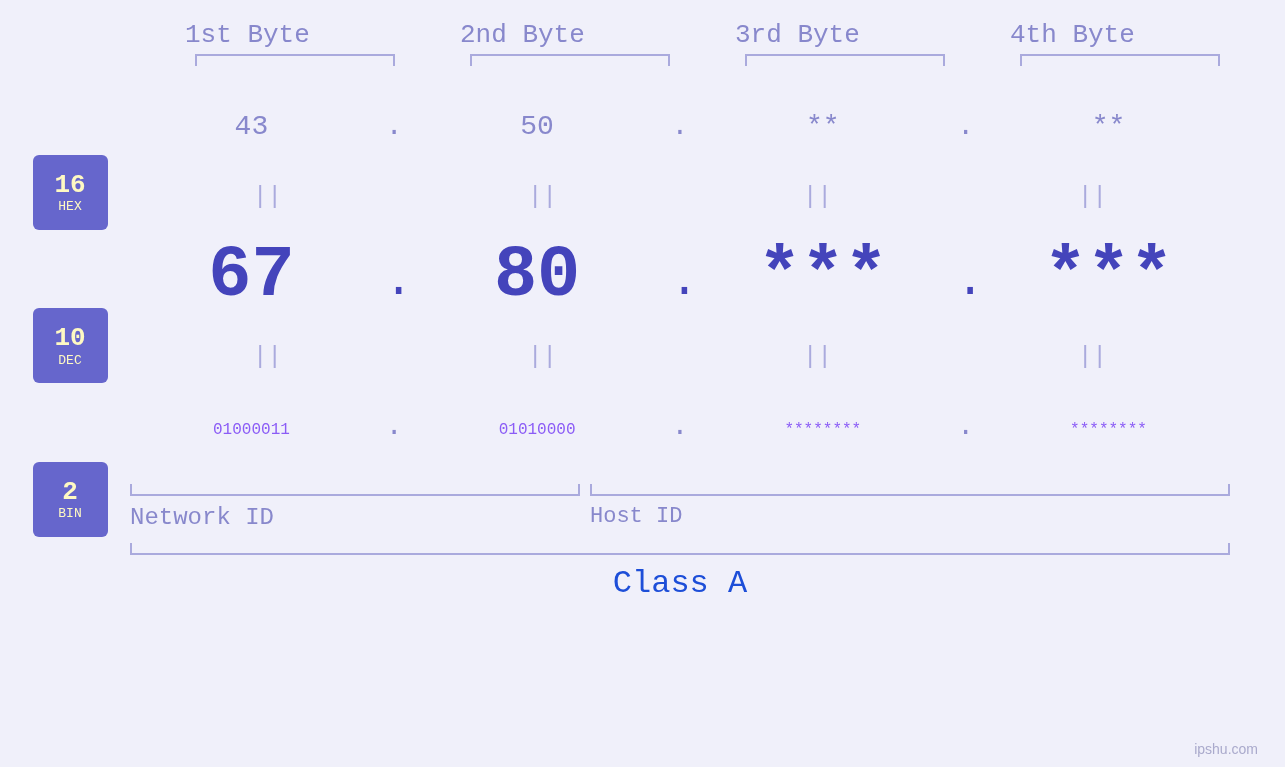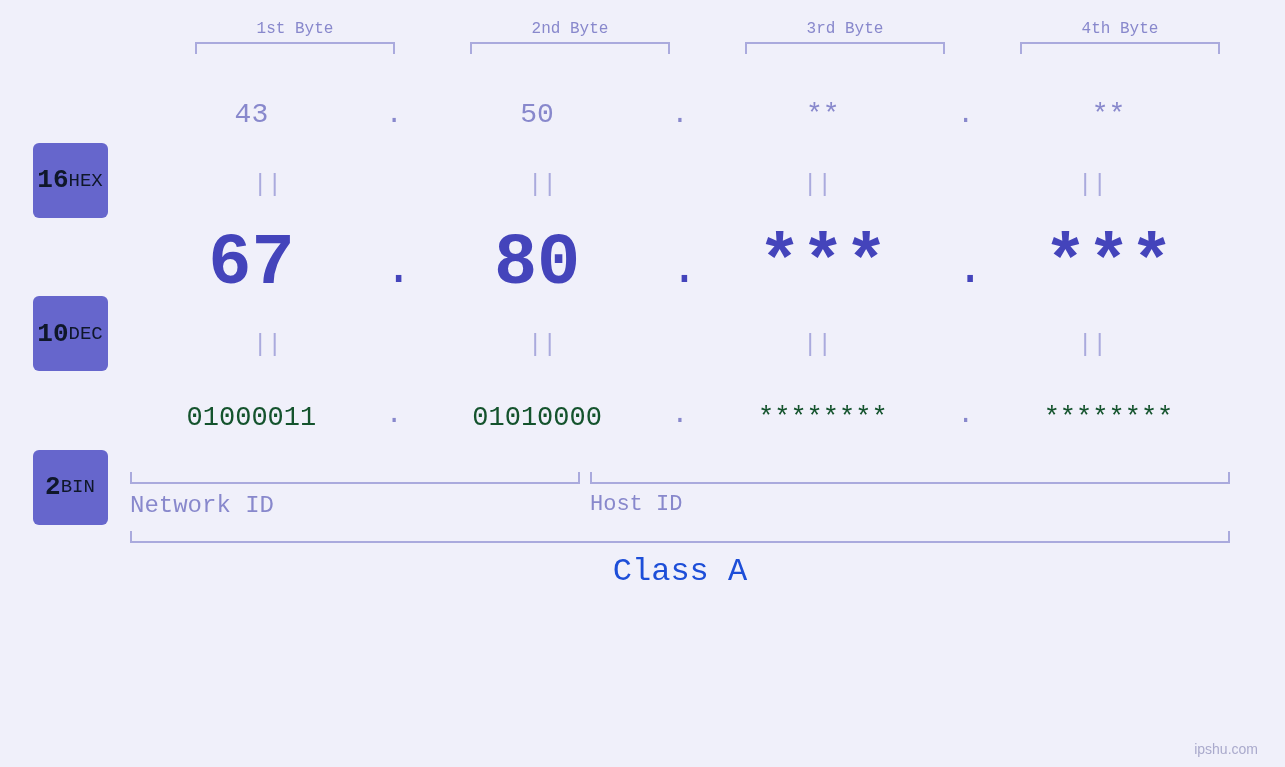--- a/index.html
+++ b/index.html
@@ -26,23 +26,23 @@
     .byte-headers {
       display: flex;
       width: 1100px;
       margin-left: 130px;
       margin-top: 20px;
       justify-content: space-around;
     }
 
     .byte-label {
       color: #8888cc;
-      font-size: 16px;
+      font-size: 26px;
       font-family: 'Courier New', Courier, monospace;
-      text-align: center;
+      text-align: left;
       width: 220px;
     }
 
     
     .bracket-row {
       display: flex;
       width: 1100px;
       margin-left: 130px;
       margin-top: 4px;
       justify-content: space-around;
@@ -76,34 +76,34 @@
       height: 460px;
       margin-top: 40px;
     }
 
     .badge {
       width: 75px;
       height: 75px;
       background-color: #6666cc;
       border-radius: 6px;
       display: flex;
-      flex-direction: row;
+      flex-direction: column;
       align-items: center;
       justify-content: center;
-      color: #0f172a;
+      color: #fef9c3;
     }
 
     .badge-number {
       font-size: 26px;
       font-weight: bold;
       line-height: 1.1;
     }
 
     .badge-text {
-      font-size: 19px;
+      font-size: 13px;
       font-weight: normal;
     }
 
     
     .values-grid {
       flex: 1;
       display: flex;
       flex-direction: column;
       margin-top: 0;
     }
@@ -131,22 +131,22 @@
       font-family: 'Courier New', Courier, monospace;
     }
 
     .value-text.large {
       color: #4444bb;
       font-size: 72px;
       font-weight: bold;
     }
 
     .value-text.binary {
-      color: #14532d;
-      font-size: 27px;
+      color: #8b5cf6;
+      font-size: 16px;
       margin-top: 8px;
     }
 
     .dot-small {
       color: #8888cc;
       font-size: 28px;
       width: 20px;
       text-align: center;
     }
 

